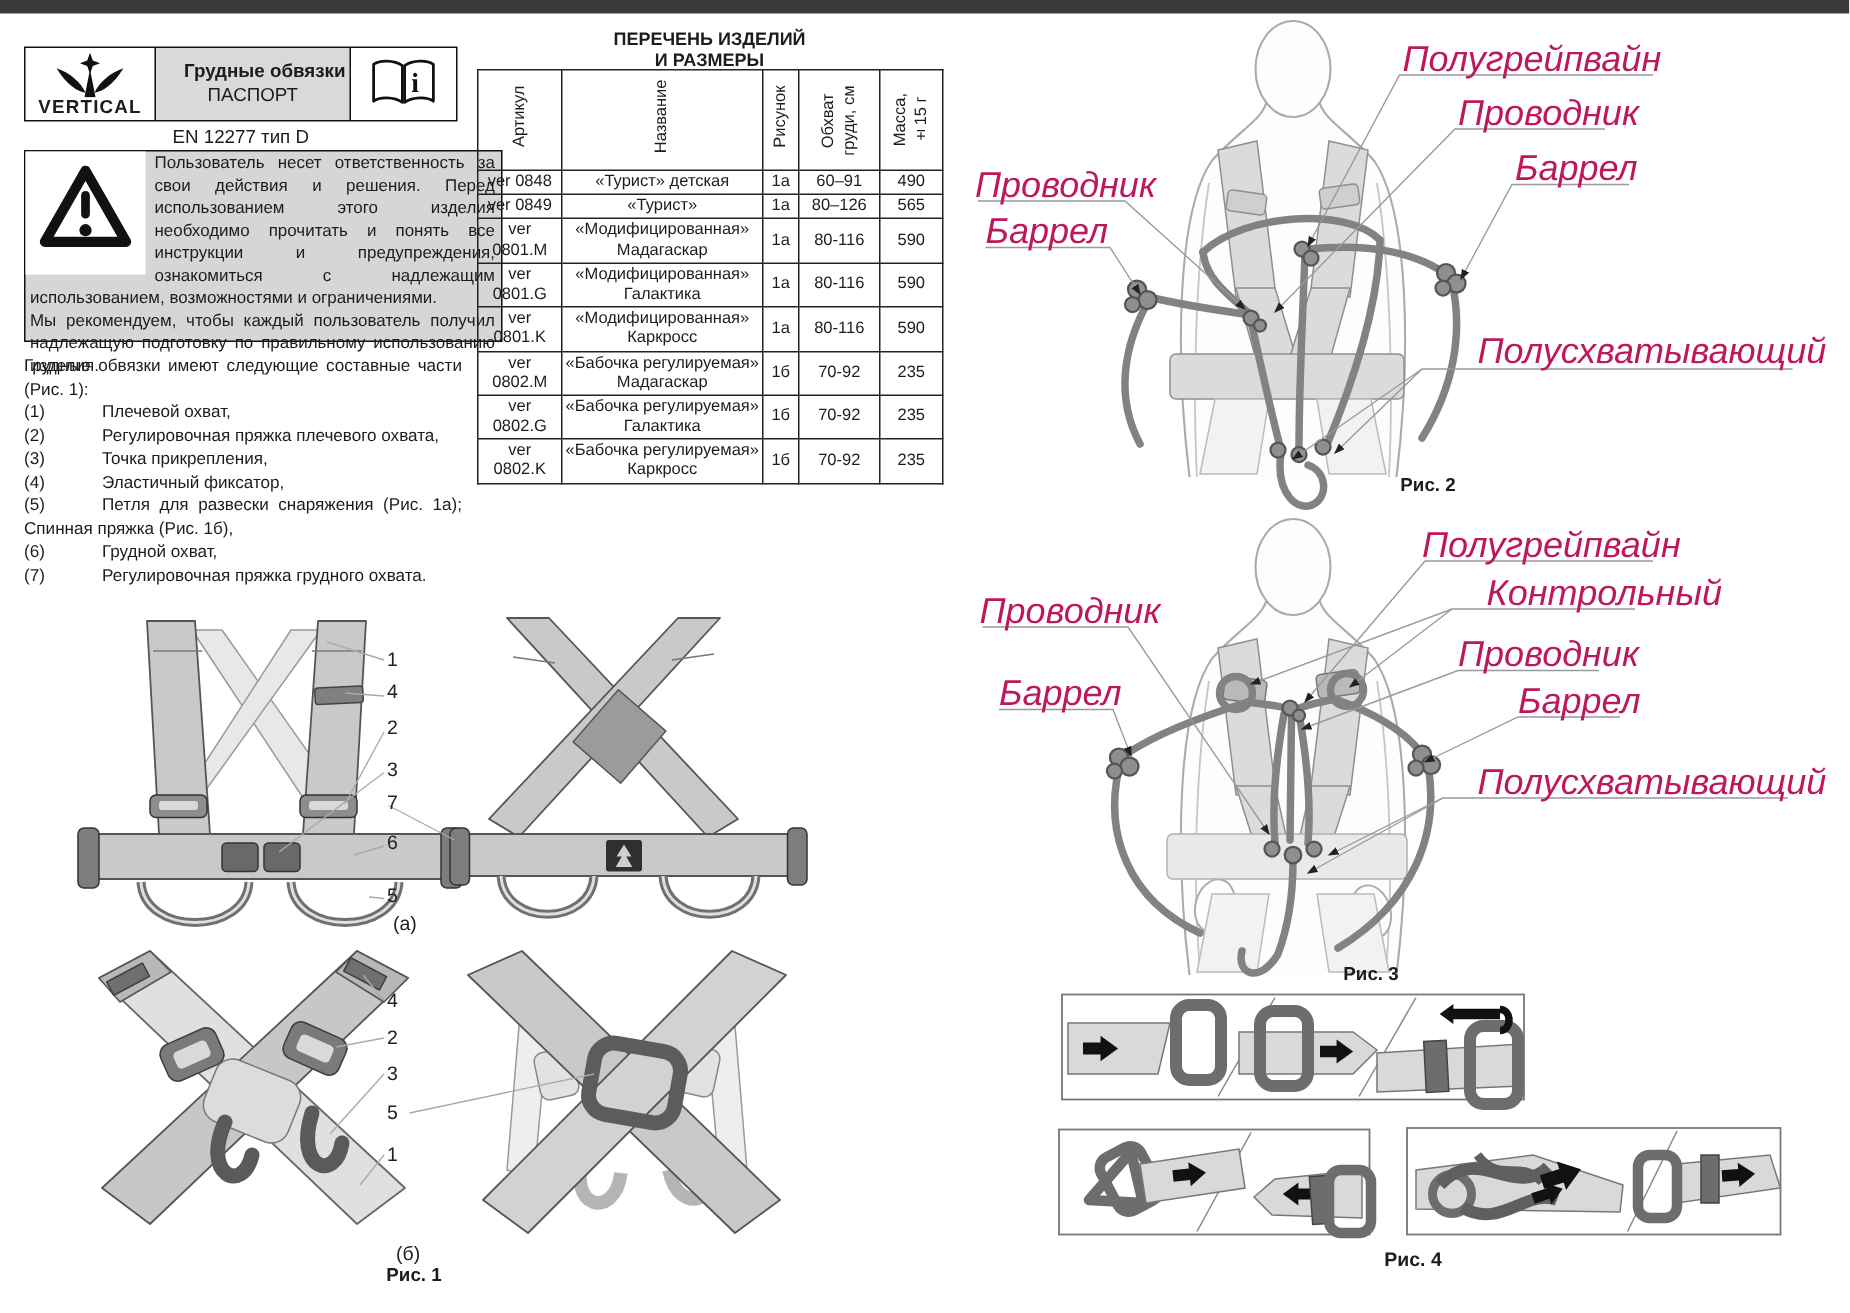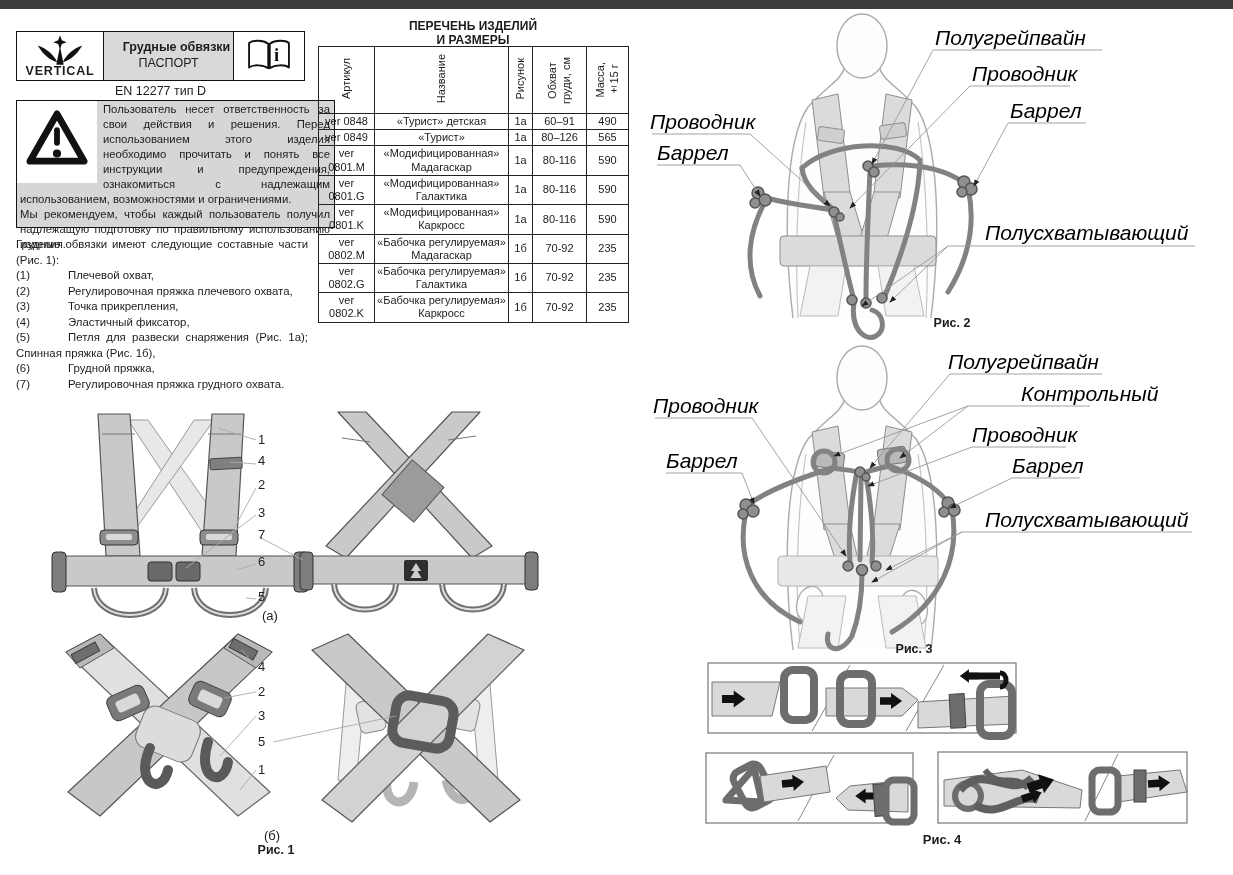--- a/index.html
+++ b/index.html
@@ -28,21 +28,21 @@
   .cnum{display:inline-block;width:52px;}
   
   .tbl-title{left:318px;top:19px;width:310px;text-align:center;font-weight:bold;font-size:12px;line-height:1.2;}
   table.products{position:absolute;left:318px;top:46px;width:310px;border-collapse:collapse;
                  font-size:11px;line-height:1.2;table-layout:fixed;}
   table.products th,table.products td{border:1px solid #222;text-align:center;vertical-align:middle;padding:1px 2px;}
   table.products th{height:64px;font-weight:normal;}
   .vert{display:inline-block;writing-mode:vertical-rl;transform:rotate(180deg);white-space:nowrap;line-height:1.15;}
   .vgroup{display:flex;justify-content:center;gap:1px;}
   
-  .figlabel{font-style:italic;font-size:21px;color:#000000;white-space:nowrap;}
+  .figlabel{font-style:italic;font-size:24px;color:#be185d;white-space:nowrap;}
   .figcap{font-weight:bold;font-size:12.5px;text-align:center;white-space:nowrap;}
   .callout{font-size:13px;color:#222;width:22px;text-align:left;}
   .sublab{font-size:13px;color:#222;}
   svg.art{position:absolute;left:0;top:0;width:1233px;height:875px;pointer-events:none;}
 </style>
 </head>
 <body>
 
 <div class="page">
   <div class="abs topbar"></div>
@@ -333,21 +333,21 @@
     </div>
   </div>
 
   <div class="abs components">
     <div>Грудные обвязки имеют следующие составные части (Рис. 1):</div>
     <div class="ci"><span class="cnum">(1)</span><span>Плечевой охват,</span></div>
     <div class="ci"><span class="cnum">(2)</span><span>Регулировочная пряжка плечевого охвата,</span></div>
     <div class="ci"><span class="cnum">(3)</span><span>Точка прикрепления,</span></div>
     <div class="ci"><span class="cnum">(4)</span><span>Эластичный фиксатор,</span></div>
     <div class="ci"><span class="cnum">(5)</span><span>Петля для развески снаряжения (Рис. 1а); Спинная пряжка (Рис. 1б),</span></div>
-    <div class="ci"><span class="cnum">(6)</span><span>Грудной пряжка,</span></div>
+    <div class="ci"><span class="cnum">(6)</span><span>Грудной охват,</span></div>
     <div class="ci"><span class="cnum">(7)</span><span>Регулировочная пряжка грудного охвата.</span></div>
   </div>
 
   <div class="abs tbl-title">
     <div>ПЕРЕЧЕНЬ ИЗДЕЛИЙ</div>
     <div>И РАЗМЕРЫ</div>
   </div>
   <table class="products">
     <colgroup>
         <col style="width:56px">
@@ -454,21 +454,21 @@
 
   <span class="abs figlabel" style="left:935px;top:26px;">Полугрейпвайн</span>
   <span class="abs figlabel" style="left:972px;top:62px;">Проводник</span>
   <span class="abs figlabel" style="left:1010px;top:99px;">Баррел</span>
   <span class="abs figlabel" style="left:650px;top:110px;">Проводник</span>
   <span class="abs figlabel" style="left:657px;top:141px;">Баррел</span>
   <span class="abs figlabel" style="left:985px;top:221px;">Полусхватывающий</span>
   <div class="abs figcap" style="left:922px;top:316px;width:60px;">Рис. 2</div>
 
   <span class="abs figlabel" style="left:948px;top:350px;">Полугрейпвайн</span>
-  <span class="abs figlabel" style="left:1021px;top:382px;">Контрольный</span>
+  <span class="abs figlabel" style="left:991px;top:382px;">Контрольный</span>
   <span class="abs figlabel" style="left:653px;top:394px;">Проводник</span>
   <span class="abs figlabel" style="left:972px;top:423px;">Проводник</span>
   <span class="abs figlabel" style="left:666px;top:449px;">Баррел</span>
   <span class="abs figlabel" style="left:1012px;top:454px;">Баррел</span>
   <span class="abs figlabel" style="left:985px;top:508px;">Полусхватывающий</span>
   <div class="abs figcap" style="left:884px;top:642px;width:60px;">Рис. 3</div>
 
   <div class="abs figcap" style="left:912px;top:832px;width:60px;font-size:13px;">Рис. 4</div>
 </div>
 

